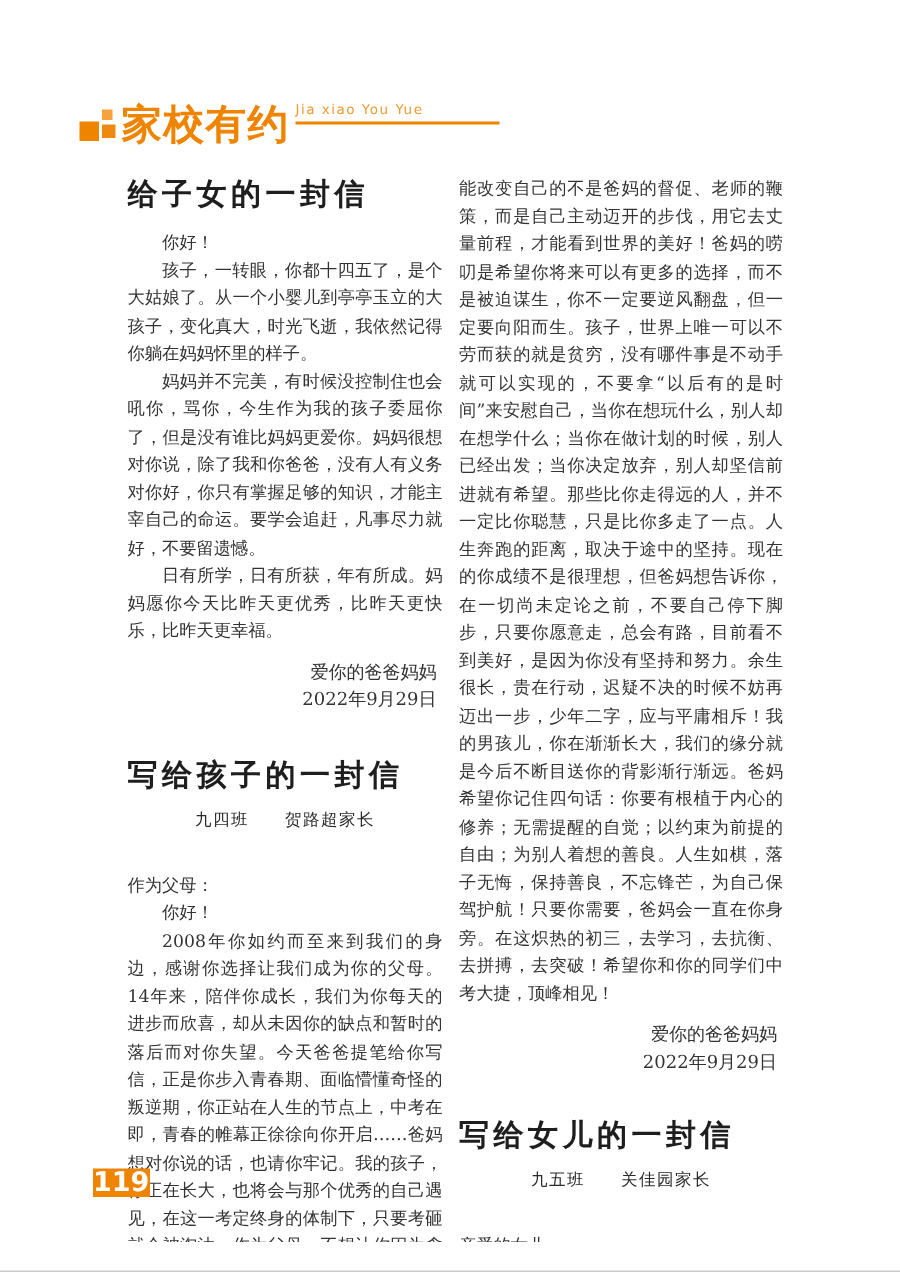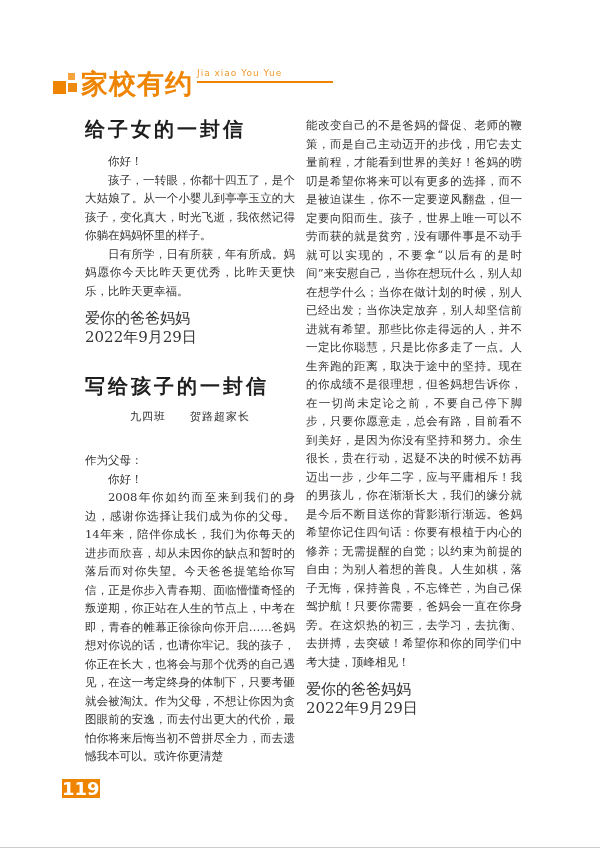--- a/index.html
+++ b/index.html
@@ -60,21 +60,22 @@
   }
   .letter p{
     margin:0;
     font-size:11.5px;line-height:18.5px;
     text-align:justify;
     color:#333333;
   }
   .letter p.indent{text-indent:2em;}
   .sig{
     margin-top:9px;padding-right:4px;
-    font-size:15px;line-height:18.5px;color:#333333;
+    text-align:right;
+    font-size:12px;line-height:18.5px;color:#333333;
   }
   .letter-2-head{display:block;margin-top:27px;}
   .letter-3{display:block;margin-top:26px;}
   
   .page-num{
     position:absolute;left:62px;top:779px;
     min-width:28px;height:19px;
     background:#ee8400;color:#ffffff;
     font-family:"DejaVu Sans", sans-serif;
     font-weight:bold;font-size:18px;line-height:19px;
@@ -103,20 +104,21 @@
   </div>
 
   <div class="columns">
 
     <div class="col col-left">
 
       <section class="letter">
         <h2 class="letter-title">给子女的一封信</h2>
         <p class="indent">你好！</p>
         <p class="indent">孩子，一转眼，你都十四五了，是个大姑娘了。从一个小婴儿到亭亭玉立的大孩子，变化真大，时光飞逝，我依然记得你躺在妈妈怀里的样子。</p>
+        <p class="indent">妈妈并不完美，有时候没控制住也会吼你，骂你，今生作为我的孩子委屈你了，但是没有谁比妈妈更爱你。妈妈很想对你说，除了我和你爸爸，没有人有义务对你好，你只有掌握足够的知识，才能主宰自己的命运。要学会追赶，凡事尽力就好，不要留遗憾。</p>
         <p class="indent">日有所学，日有所获，年有所成。妈妈愿你今天比昨天更优秀，比昨天更快乐，比昨天更幸福。</p>
         <div class="sig">
           <div>爱你的爸爸妈妈</div>
           <div>2022年9月29日</div>
         </div>
       </section>
 
       <section class="letter letter-2-head">
         <h2 class="letter-title">写给孩子的一封信</h2>
         <div class="byline">九四班　　贺路超家长</div>
@@ -130,20 +132,26 @@
     <div class="col col-right">
 
       <section class="letter">
         <p>能改变自己的不是爸妈的督促、老师的鞭策，而是自己主动迈开的步伐，用它去丈量前程，才能看到世界的美好！爸妈的唠叨是希望你将来可以有更多的选择，而不是被迫谋生，你不一定要逆风翻盘，但一定要向阳而生。孩子，世界上唯一可以不劳而获的就是贫穷，没有哪件事是不动手就可以实现的，不要拿“以后有的是时间”来安慰自己，当你在想玩什么，别人却在想学什么；当你在做计划的时候，别人已经出发；当你决定放弃，别人却坚信前进就有希望。那些比你走得远的人，并不一定比你聪慧，只是比你多走了一点。人生奔跑的距离，取决于途中的坚持。现在的你成绩不是很理想，但爸妈想告诉你，在一切尚未定论之前，不要自己停下脚步，只要你愿意走，总会有路，目前看不到美好，是因为你没有坚持和努力。余生很长，贵在行动，迟疑不决的时候不妨再迈出一步，少年二字，应与平庸相斥！我的男孩儿，你在渐渐长大，我们的缘分就是今后不断目送你的背影渐行渐远。爸妈希望你记住四句话：你要有根植于内心的修养；无需提醒的自觉；以约束为前提的自由；为别人着想的善良。人生如棋，落子无悔，保持善良，不忘锋芒，为自己保驾护航！只要你需要，爸妈会一直在你身旁。在这炽热的初三，去学习，去抗衡、去拼搏，去突破！希望你和你的同学们中考大捷，顶峰相见！</p>
         <div class="sig">
           <div>爱你的爸爸妈妈</div>
           <div>2022年9月29日</div>
         </div>
       </section>
 
+      <section class="letter letter-3">
+        <h2 class="letter-title">写给女儿的一封信</h2>
+        <div class="byline">九五班　　关佳园家长</div>
+        <p class="salut">亲爱的女儿：</p>
+
+      </section>
 
     </div>
   </div>
 
   <div class="page-num">119</div>
   <div class="bottom-line"></div>
 
 </div>
 
 </body></html>

